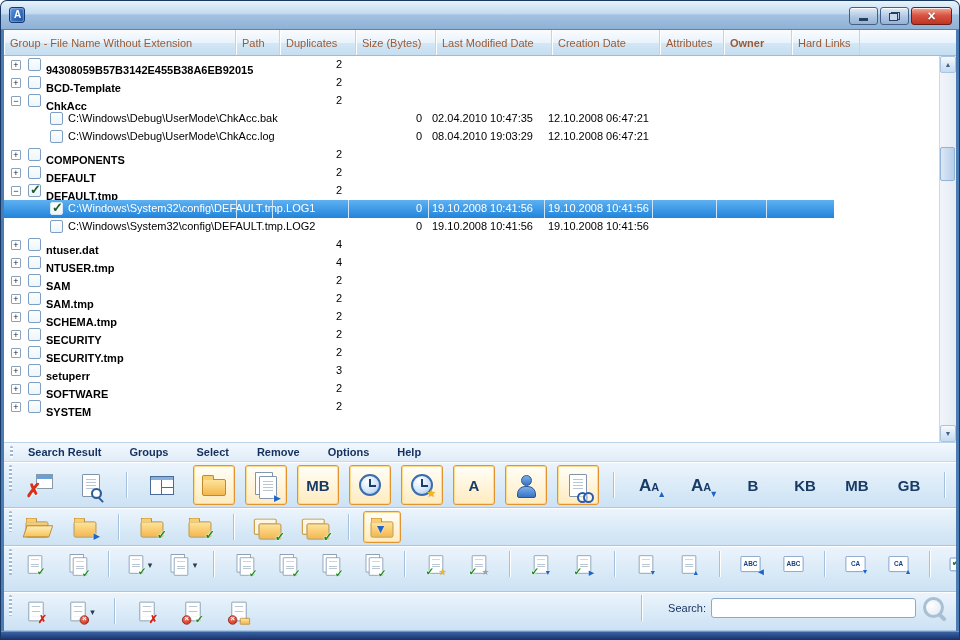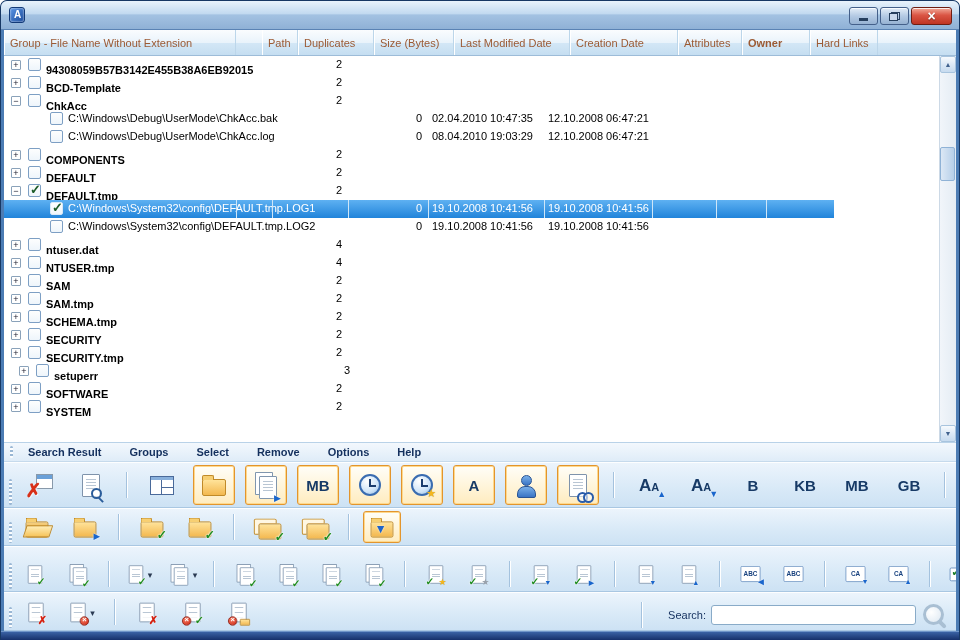--- a/index.html
+++ b/index.html
@@ -68,21 +68,21 @@
     background:linear-gradient(90deg,#dce8f5,#b6cfe9)}
 
   
   .menubar{flex:0 0 20px;display:flex;align-items:center;padding-left:3px;
     background:linear-gradient(#f3f8fd,#dfecf8);border-top:1px solid #b9d2e8;border-bottom:1px solid #c6daec}
   .grip{width:3px;height:65%;margin:0 6px 0 3px;flex:0 0 3px;border-radius:2px;
     background:repeating-linear-gradient(180deg,#9ab7d4 0 2px,rgba(255,255,255,.9) 2px 4px)}
   .menu-item{font-weight:bold;color:#14305e;padding:2px 9px;white-space:nowrap}
 
   
-  .toolbar{display:flex;align-items:flex-end;padding:2px 4px 2px 2px;position:relative;
+  .toolbar{display:flex;align-items:flex-start;padding:2px 4px 2px 2px;position:relative;
     background:linear-gradient(#ecf4fc,#d8e9f7 60%,#cde2f4);border-top:1px solid #fdfeff;border-bottom:1px solid #a9c7e2}
   .t1{flex:0 0 46px}.t2{flex:0 0 38px}.t3{flex:0 0 46px}.t4{flex:0 0 39px}
   .tb-items{display:flex;align-items:center;gap:10px}
   .tbtn{display:flex;align-items:center;justify-content:center;border:1px solid transparent;border-radius:3px;position:relative;flex:0 0 auto}
   .t1 .tbtn{min-width:42px;height:40px}
   .t2 .tbtn{min-width:38px;height:32px}
   .t3 .tbtn{min-width:33px;height:30px}
   .t4 .tbtn{min-width:36px;height:32px}
   .tbtn.toggled{border-color:#e2952e;box-shadow:inset 0 0 0 1px #ffd98c;background:linear-gradient(#fffef8,#ffecbf)}
   .tsep{width:1px;height:26px;background:#a4c2de;box-shadow:1px 0 0 #fff;margin:0 4px;flex:0 0 1px}
@@ -205,21 +205,21 @@
       <span class="cap-btn close">
           <span class="glyph-x"></span>
         </span>
     </div>
   </div>
 
   <div class="frame">
 
     <div class="lheader" id="list-header">
         <div class="hcell" style="width: 232px;">Group - File Name Without Extension</div>
-        <div class="hcell" style="width: 36px; margin-left: 26px;">Path</div>
+        <div class="hcell" style="width: 44px;">Path</div>
         <div class="hcell" style="width: 76px;">Duplicates</div>
         <div class="hcell" style="width: 80px;">Size (Bytes)</div>
         <div class="hcell" style="width: 116px;">Last Modified Date</div>
         <div class="hcell" style="width: 108px;">Creation Date</div>
         <div class="hcell" style="width: 64px;">Attributes</div>
         <div class="hcell" style="width: 68px; font-weight: bold;">Owner</div>
         <div class="hcell" style="width: 68px;">Hard Links</div>
         <div class="hfill"></div>
       </div>
 
@@ -324,21 +324,21 @@
             <span class="cbx"></span>
             <span class="gname">SECURITY</span>
             <span class="dup" style="left: 268px; width: 70px;">2</span>
           </div>
           <div class="lrow group" style="width: 830px;">
             <span class="expander"></span>
             <span class="cbx"></span>
             <span class="gname">SECURITY.tmp</span>
             <span class="dup" style="left: 268px; width: 70px;">2</span>
           </div>
-          <div class="lrow group" style="width: 830px; margin-left: 8px;">
+          <div class="lrow group" style="width: 830px;">
             <span class="expander"></span>
             <span class="cbx"></span>
             <span class="gname">setuperr</span>
             <span class="dup" style="left: 268px; width: 70px;">3</span>
           </div>
           <div class="lrow group" style="width: 830px;">
             <span class="expander"></span>
             <span class="cbx"></span>
             <span class="gname">SOFTWARE</span>
             <span class="dup" style="left: 268px; width: 70px;">2</span>

